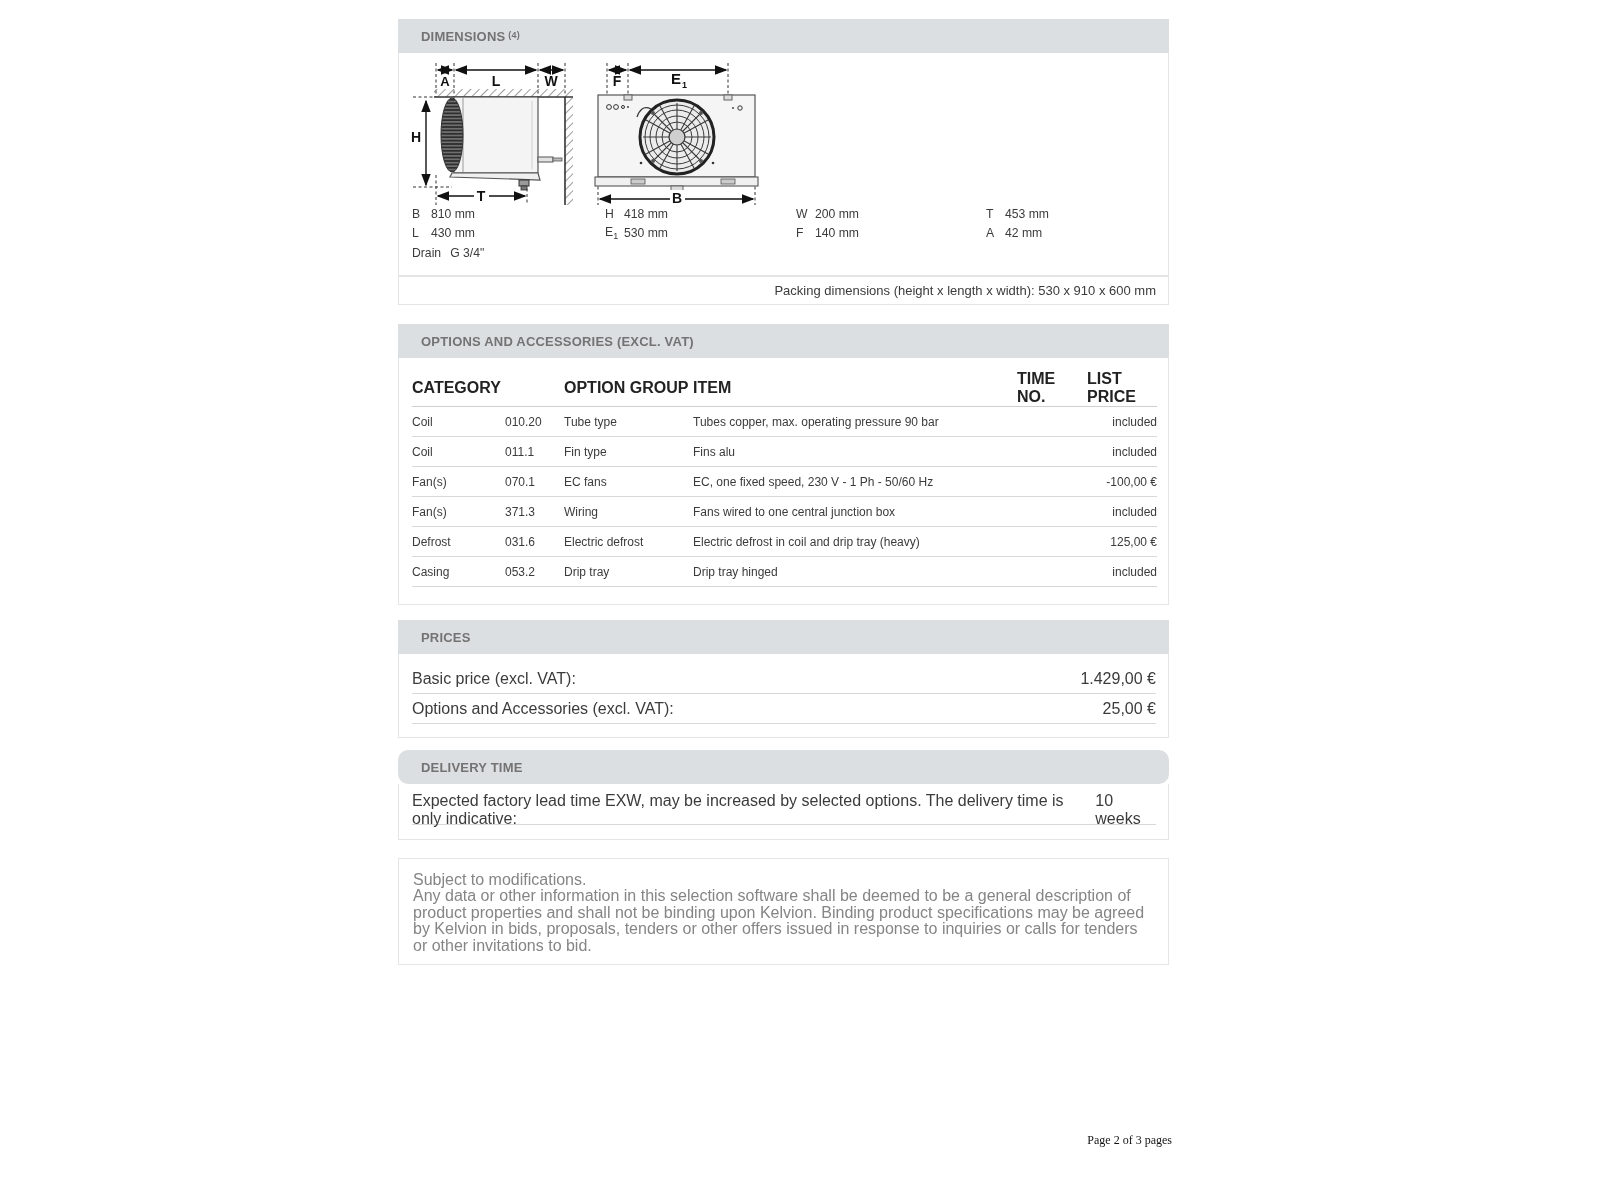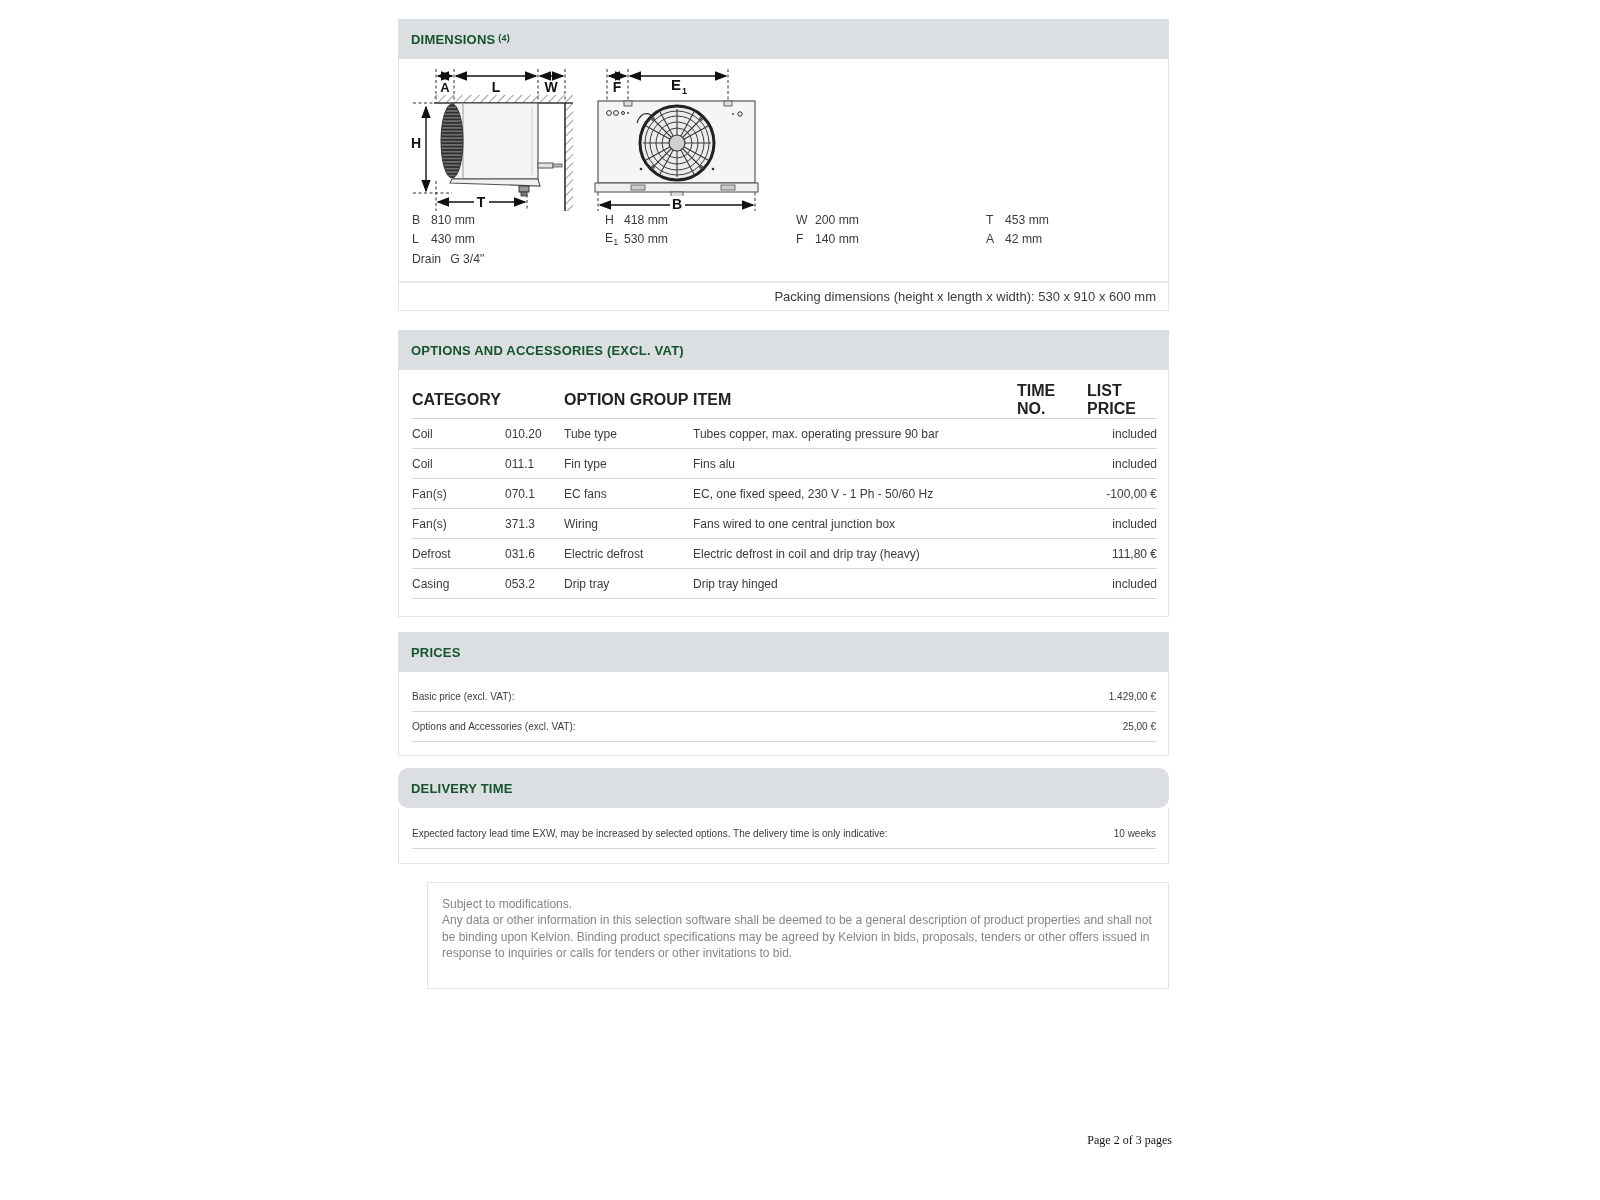--- a/index.html
+++ b/index.html
@@ -1,22 +1,22 @@
 <!DOCTYPE html>
 <html><head>
 <meta charset="utf-8">
 <style>
   * { margin:0; padding:0; box-sizing:border-box; }
   html,body { width:1600px; height:1200px; background:#ffffff; overflow:hidden;
     font-family:"Liberation Sans", sans-serif; color:#3b3b3b; }
   .page { position:relative; width:1600px; height:1200px; background:#fff; }
   .content { position:absolute; left:398px; top:19px; width:771px; }
 
-  .sec-header { height:40px; background:#dcdfe1; display:flex; align-items:center;
-    padding-left:13px; font-size:13px; font-weight:bold; color:#14532d; letter-spacing:.2px; }
+  .sec-header { height:34px; background:#dcdfe1; display:flex; align-items:center;
+    padding-left:23px; font-size:13px; font-weight:bold; color:#737373; letter-spacing:.2px; }
   .sec-header sup { font-size:9px; margin-left:3px; transform:translateY(-1px); }
   .sec-body { background:#fff; border:1px solid #e5e5e5; border-top:none; }
 
   
   .dims-body { height:223px; position:relative; }
   .drawing { position:absolute; top:6px; }
   .drawing.side { left:8px; }
   .drawing.front { left:194px; }
   .dim-grid { position:absolute; left:13px; top:151px; width:745px; display:grid;
     grid-template-columns:193px 191px 190px 1fr; grid-auto-rows:19.5px; font-size:12.2px; }
@@ -36,30 +36,30 @@
     border-bottom:1px solid #cfcfcf; vertical-align:middle; }
   table.opt td { height:30px; border-bottom:1px solid #d8d8d8; vertical-align:middle; }
   .col-cat{width:93px;} .col-code{width:59px;} .col-grp{width:129px;}
   .col-item{width:324px;} .col-no{width:70px;} .col-price{width:70px;}
   th.r, td.r { text-align:right; }
 
   
   .prices-header { margin-top:15px; }
   .prices-body { padding:10px 12px 13px 13px; }
   .pd-row { height:30px; display:flex; align-items:center; justify-content:space-between;
-    border-bottom:1px solid #d8d8d8; font-size:10px; }
+    border-bottom:1px solid #d8d8d8; font-size:16px; }
   .pd-row.bold { font-weight:bold; color:#222; }
 
   
   .delivery-header { margin-top:12px;border-radius:10px; }
   .delivery-body { padding:11px 12px 14px 13px; }
 
   
   .legal-box { margin-top:18px; border:1px solid #e5e5e5; padding:13px 14px; height:107px;
-    font-size:12px; line-height:16.4px; color:#858585;margin-left:29px; }
+    font-size:16px; line-height:16.4px; color:#858585; }
 
   .page-label { position:absolute; top:1133px; right:428px; font-family:"Liberation Serif", serif;
     font-size:12px; color:#111; }
 
   svg text { font-family:"Liberation Sans", sans-serif; font-weight:bold; fill:#111; }
 </style>
 </head>
 <body>
 
 <div class="page">
@@ -296,21 +296,21 @@
             <td>Fans wired to one central junction box</td>
             <td class="r"></td>
             <td class="r">included</td>
           </tr>
           <tr>
             <td>Defrost</td>
             <td>031.6</td>
             <td>Electric defrost</td>
             <td>Electric defrost in coil and drip tray (heavy)</td>
             <td class="r"></td>
-            <td class="r">111,80 €</td>
+            <td class="r">125,00 €</td>
           </tr>
           <tr>
             <td>Casing</td>
             <td>053.2</td>
             <td>Drip tray</td>
             <td>Drip tray hinged</td>
             <td class="r"></td>
             <td class="r">included</td>
           </tr>
         </tbody>

